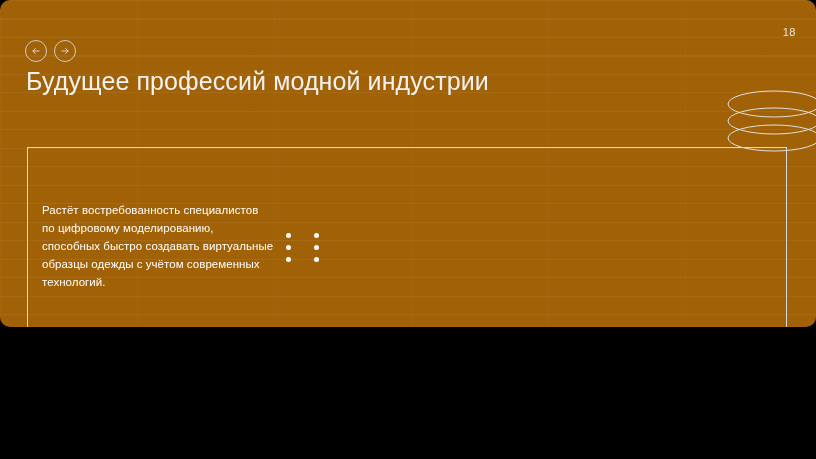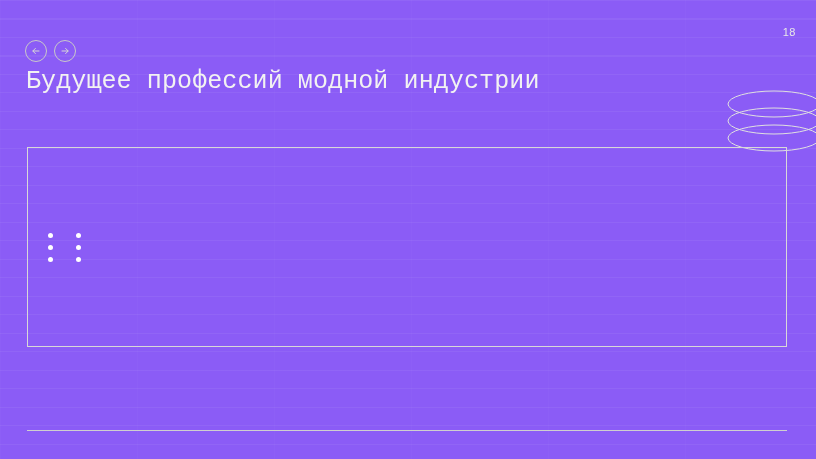--- a/index.html
+++ b/index.html
@@ -11,23 +11,24 @@
     width: 816px;
     height: 459px;
     overflow: hidden;
     font-family: "Liberation Sans", sans-serif;
     -webkit-font-smoothing: antialiased;
   }
 
   #slide {
     position: relative;
     width: 816px;
-    height: 459px;
-    background-color: #8b5cf6;
+    height: 327px;
+    background-color: #a16207;
     overflow: hidden;
+    border-radius: 10px;
   }
 
   
   #bg-lines {
     position: absolute;
     inset: 0;
     background-image: repeating-linear-gradient(
       to bottom,
       rgba(255,255,255,0.055) 0px,
       rgba(255,255,255,0.055) 1px,
@@ -93,21 +94,20 @@
   #slide-title {
     left: 26px;
     top: 66px;
     color: #f2f2f2;
     font-size: 25px;
     font-weight: 400;
     letter-spacing: 0.1px;
     line-height: 1.25;
     white-space: nowrap;
     z-index: 5;
-    font-family: Liberation Mono, monospace;
   }
 
   
   #coil-decoration {
     right: -18px;
     top: 88px;
     width: 120px;
     height: 78px;
     z-index: 2;
     pointer-events: none;
@@ -204,20 +204,21 @@
         <ellipse cx="60" cy="16" rx="46" ry="13"></ellipse>
         <ellipse cx="60" cy="33" rx="46" ry="13"></ellipse>
         <ellipse cx="60" cy="50" rx="46" ry="13"></ellipse>
       </g>
     </svg>
   </div>
 
   <div id="content-box" class="layer">
     <div class="columns-wrap">
 
+      <div class="col-text col-1">Растёт востребованность специалистов по цифровому моделированию, способных быстро создавать виртуальные образцы одежды с учётом современных технологий.</div>
 
       <div class="dots-sep">
         <span class="dot"></span>
         <span class="dot"></span>
         <span class="dot"></span>
       </div>
 
 
       <div class="dots-sep">
         <span class="dot"></span>

